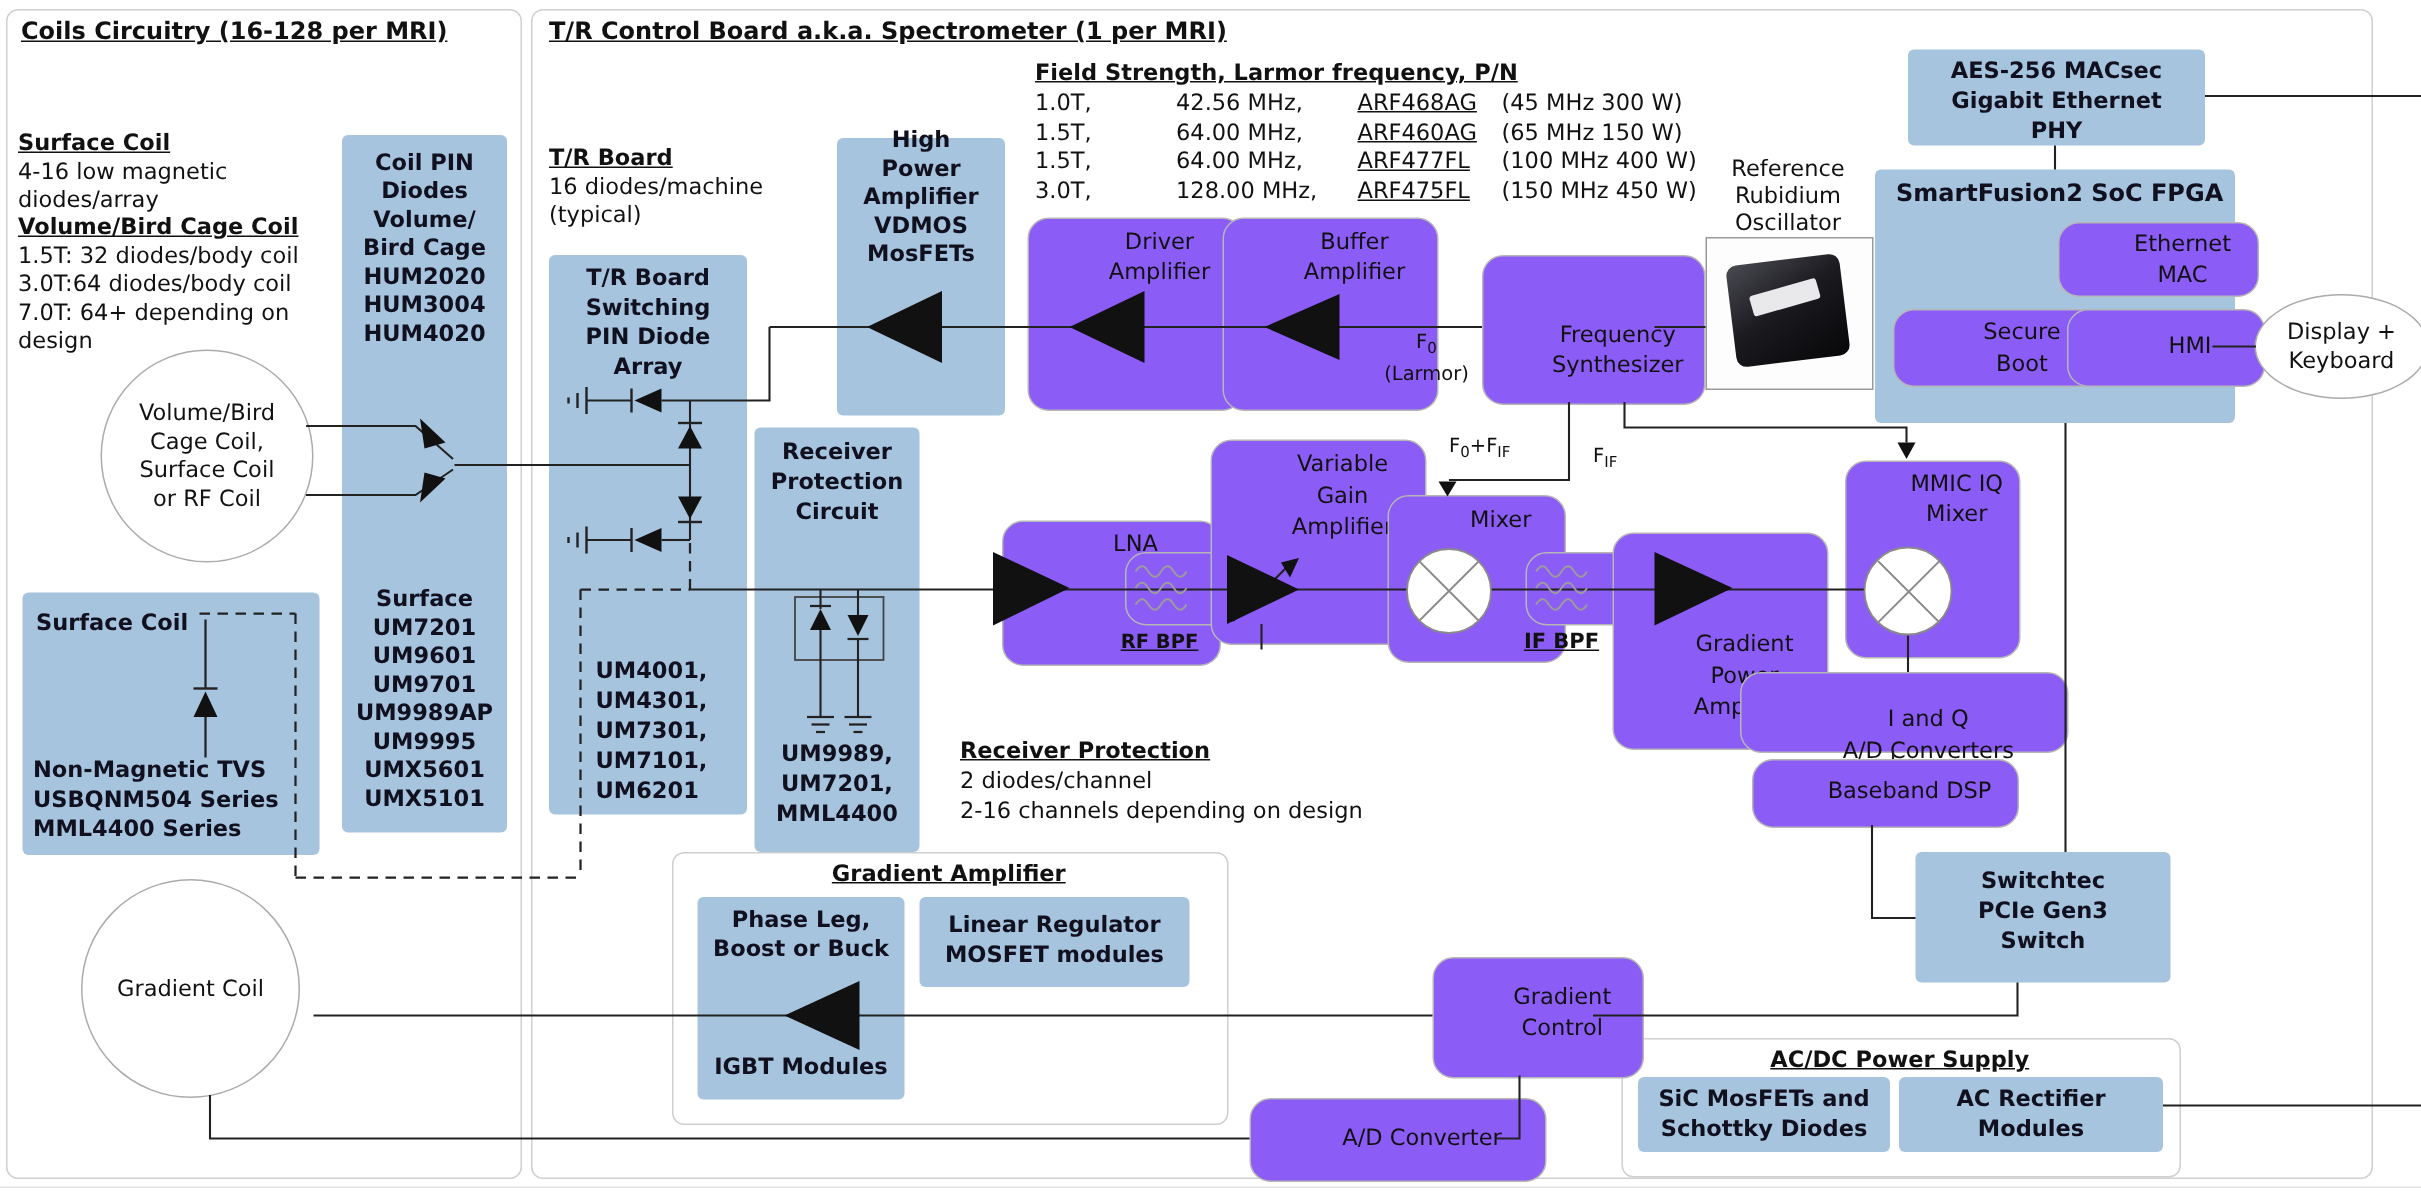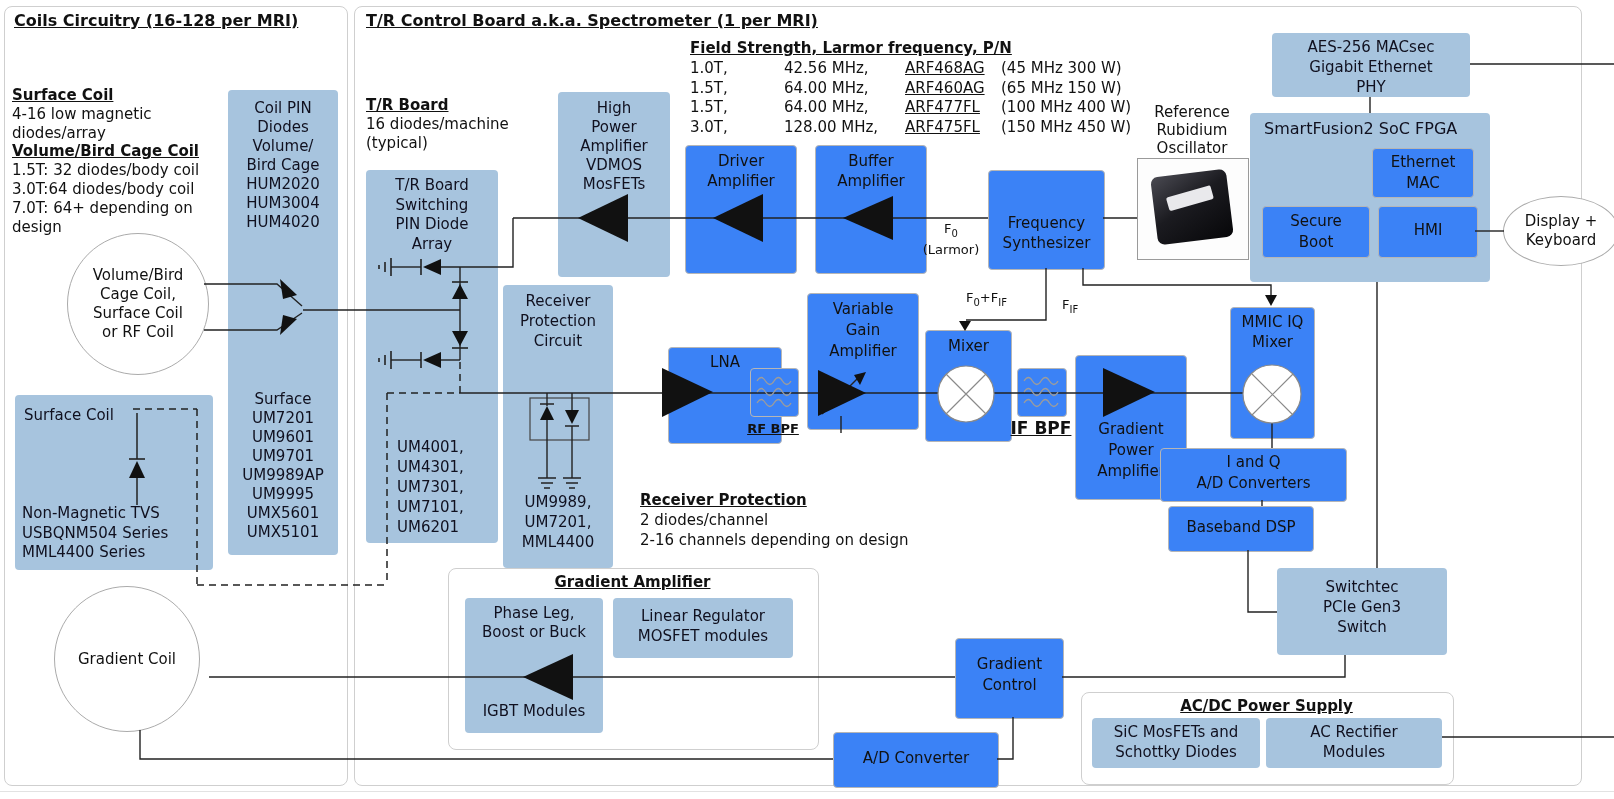--- a/index.html
+++ b/index.html
@@ -1,22 +1,22 @@
 <!DOCTYPE html>
 <html><head>
 <meta charset="utf-8">
 <style>
   html,body{margin:0;padding:0;background:#fff;}
   #canvas{position:relative;width:1614px;height:799px;background:#fff;overflow:hidden;
           font-family:"DejaVu Sans","Liberation Sans",sans-serif;color:#111;}
   .panel{position:absolute;border:1px solid #cfcfcf;border-radius:8px;background:#fff;}
-  .wb{position:absolute;background:#3b82f6;border:1px solid #b6b6b6;border-radius:4px;
-      font-size:15px;text-align:center;color:#111;}
+  .wb{position:absolute;background:#8b5cf6;border:1px solid #b6b6b6;border-radius:14px;
+      font-size:15px;text-align:center;color:#111;padding-left:32px;}
   .bb{position:absolute;background:#a7c4de;border-radius:4px;}
-  .bt{position:absolute;font-weight:normal;font-size:15px;text-align:center;color:#10101f;line-height:19px;}
+  .bt{position:absolute;font-weight:bold;font-size:15px;text-align:center;color:#10101f;line-height:19px;}
   .lbl{position:absolute;font-size:15px;line-height:19px;}
   .b{font-weight:bold;text-decoration:underline;}
   .circ{position:absolute;border:1px solid #ababab;border-radius:50%;background:#fff;
         display:flex;align-items:center;justify-content:center;text-align:center;font-size:15px;line-height:19px;}
   .tx{line-height:20px;}
   .small{font-size:13px;line-height:16px;}
   sub{font-size:10px;}
   .pn{text-decoration:underline;}
   .ftrow{display:flex;font-size:15px;line-height:19.5px;}
   .ftrow .c1{width:94px;}
@@ -140,21 +140,21 @@
   </div>
   <div class="bt" style="left:397px;top:437px;text-align:left;line-height:20px">
     <div>UM4001,</div>
     <div>UM4301,</div>
     <div>UM7301,</div>
     <div>UM7101,</div>
     <div>UM6201</div>
   </div>
 
   <div class="bb" style="left:558px;top:92px;width:112px;height:185px"></div>
-  <div class="bt" style="left:558px;top:99px;width:112px">
+  <div class="bt" style="left:558px;top:84px;width:112px">
     <div>High</div>
     <div>Power</div>
     <div>Amplifier</div>
     <div>VDMOS</div>
     <div>MosFETs</div>
   </div>
 
   <div class="bb" style="left:503px;top:285px;width:110px;height:283px"></div>
   <div class="bt" style="left:503px;top:291px;width:110px;line-height:20px">
     <div>Receiver</div>
@@ -249,36 +249,36 @@
     <div class="tx" style="margin-top:5px;line-height:21px">
       <div>Variable</div>
       <div>Gain</div>
       <div>Amplifier</div>
     </div>
   </div>
   <div class="wb" style="left:925px;top:330px;width:85px;height:110px">
     <div class="tx" style="margin-top:5px">Mixer</div>
   </div>
   <div class="wb" style="left:1017px;top:368px;width:48px;height:47px"></div>
-  <div class="lbl b" style="left:1008px;top:419px;width:66px;text-align:center;font-size:17px">IF BPF</div>
+  <div class="lbl b" style="left:1008px;top:419px;width:66px;text-align:center;font-size:14px">IF BPF</div>
   <div class="wb" style="left:1075px;top:355px;width:110px;height:143px">
     <div class="tx" style="margin-top:63px;line-height:21px">
       <div>Gradient</div>
       <div>Power</div>
       <div>Amplifier</div>
     </div>
   </div>
   <div class="wb" style="left:1230px;top:307px;width:83px;height:130px">
     <div class="tx" style="margin-top:4px;line-height:20px">
       <div>MMIC IQ</div>
       <div>Mixer</div>
     </div>
   </div>
   <div class="wb" style="left:1160px;top:448px;width:185px;height:52px">
-    <div class="tx" style="margin-top:3px;line-height:21px">
+    <div class="tx" style="margin-top:20px;line-height:21px">
       <div>I and Q</div>
       <div>A/D Converters</div>
     </div>
   </div>
   <div class="wb" style="left:1168px;top:506px;width:144px;height:44px">
     <div class="tx" style="margin-top:10px">Baseband DSP</div>
   </div>
 
   <div class="bb" style="left:1277px;top:568px;width:170px;height:87px"></div>
   <div class="bt" style="left:1277px;top:577px;width:170px;line-height:20px">

